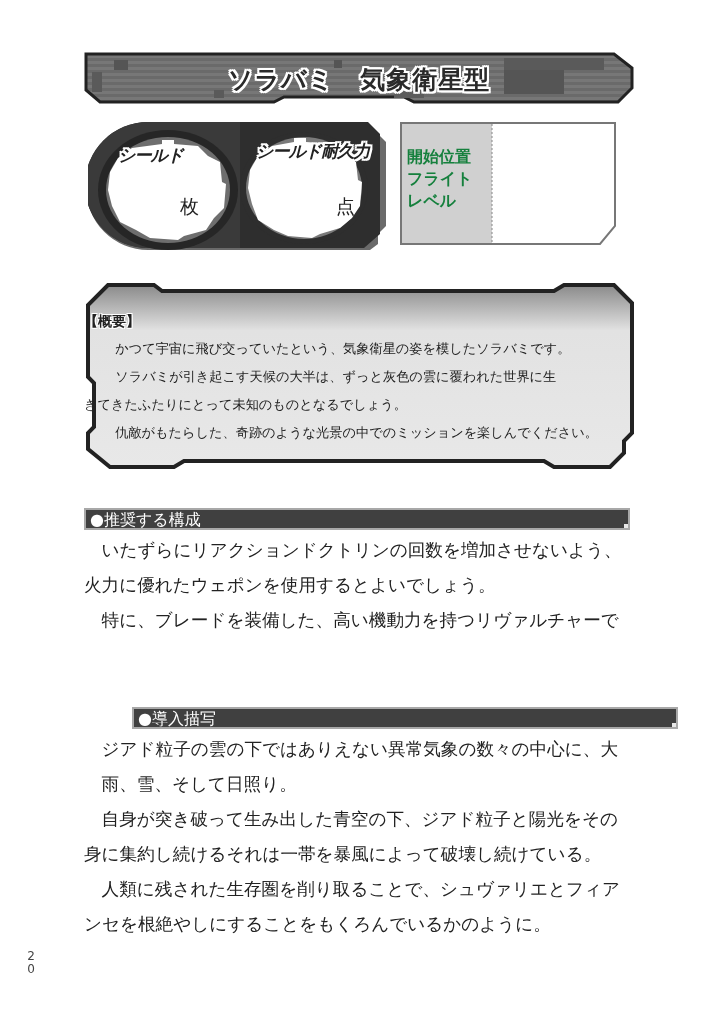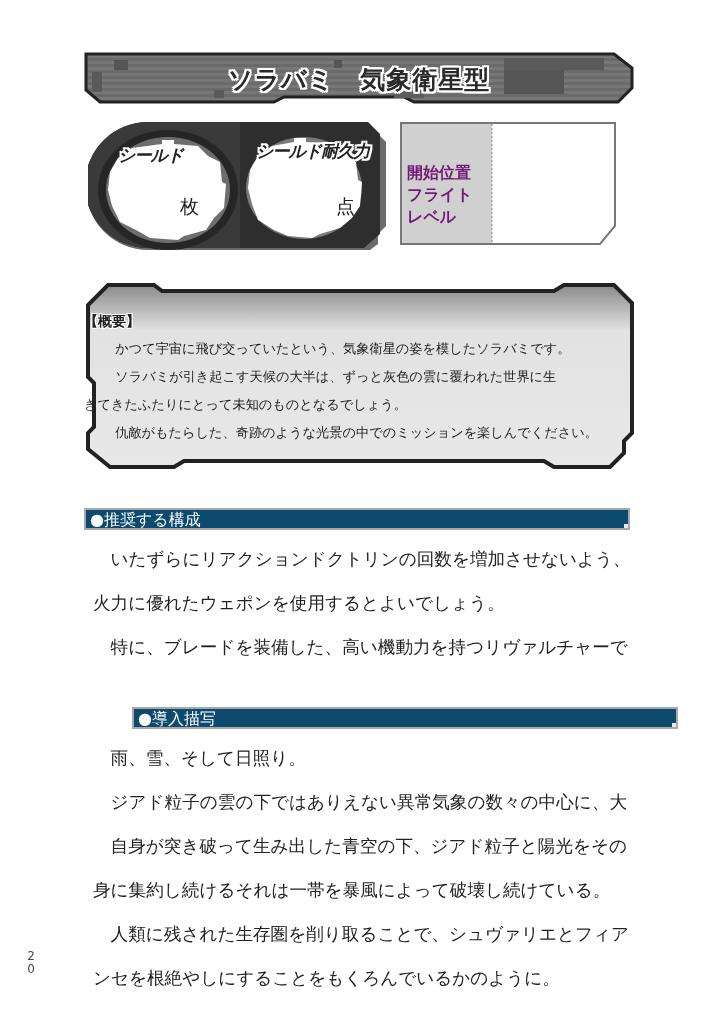--- a/index.html
+++ b/index.html
@@ -23,46 +23,46 @@
     position: absolute; font-size: 17px; font-weight: bold; font-style: italic; color: #222;
     text-shadow: -2px -2px 0 #fff, 2px -2px 0 #fff, -2px 2px 0 #fff, 2px 2px 0 #fff,
                  0 -2px 0 #fff, 0 2px 0 #fff, -2px 0 0 #fff, 2px 0 0 #fff;
     letter-spacing: -1px;
   }
   .gauge-unit { position: absolute; font-size: 19px; color: #222; }
   
   .start-box { position: absolute; left: 400px; top: 122px; width: 220px; height: 123px; }
   .start-box svg { position: absolute; left: 0; top: 0; }
   .start-label {
-    position: absolute; left: 7px; top: 40px; width: 86px; font-size: 16px; font-weight: bold;
-    line-height: 22px; color: #701a75;
+    position: absolute; left: 7px; top: 24px; width: 86px; font-size: 16px; font-weight: bold;
+    line-height: 22px; color: #15803d;
   }
   .start-label div { white-space: nowrap; }
   
   .summary-box { position: absolute; left: 84px; top: 283px; width: 552px; height: 186px; }
   .summary-box svg { position: absolute; left: 0; top: 0; }
   .summary-heading {
     position: absolute; left: 0; right: 0; top: 30px; text-align: left; font-size: 14px;
     font-weight: bold; color: #222;
     text-shadow: -1px -1px 0 #fff, 1px -1px 0 #fff, -1px 1px 0 #fff, 1px 1px 0 #fff;
   }
   .summary-body {
     position: absolute; left: 0px; top: 52px; width: 552px; font-size: 13.2px; line-height: 28px; color: #222;
   }
   .summary-body p { margin: 0; text-indent: 1em; white-space: nowrap; }
   .summary-body p.cont { text-indent: 0; }
   
   .section-header {
-    position: absolute; left: 84px; width: 546px; height: 22px; background: #0c4a6e;
+    position: absolute; left: 84px; width: 546px; height: 22px; background: #404040;
     border: 2px solid #a8a8a8; box-sizing: border-box; color: #ffffff; font-size: 16px;
     line-height: 19px; padding-left: 4px;
   }
   .section-header .corner { position: absolute; right: 0; bottom: 0; width: 4px; height: 4px; background: #e8e8e8; }
   .section-body { position: absolute; left: 84px; width: 560px; font-size: 17.6px; line-height: 35px; color: #222; }
-  .section-body p { margin: 9px; text-indent: 1em; white-space: nowrap; }
+  .section-body p { margin: 0; text-indent: 1em; white-space: nowrap; }
   .section-body p.cont { text-indent: 0; }
   .page-number {
     position: absolute; left: 26px; top: 950px; font-size: 12px; line-height: 13px; color: #444;
     width: 10px; text-align: center;
   }
   .page-number span { display: block; }
 </style>
 </head>
 <body>
 
@@ -145,22 +145,22 @@
   <p>いたずらにリアクションドクトリンの回数を増加させないよう、</p>
   <p class="cont">火力に優れたウェポンを使用するとよいでしょう。</p>
   <p>特に、ブレードを装備した、高い機動力を持つリヴァルチャーで</p>
 </div>
 
 <div class="section-header" style="top:707px;margin-left:48px;">
   <span>●導入描写</span>
   <span class="corner"></span>
 </div>
 <div class="section-body" style="top:732px;">
+  <p>ジアド粒子の雲の下ではありえない異常気象の数々の中心に、大</p>
   <p>雨、雪、そして日照り。</p>
-  <p>ジアド粒子の雲の下ではありえない異常気象の数々の中心に、大</p>
   <p>自身が突き破って生み出した青空の下、ジアド粒子と陽光をその</p>
   <p class="cont">身に集約し続けるそれは一帯を暴風によって破壊し続けている。</p>
   <p>人類に残された生存圏を削り取ることで、シュヴァリエとフィア</p>
   <p class="cont">ンセを根絶やしにすることをもくろんでいるかのように。</p>
 </div>
 
 <div class="page-number">
   <span>2</span>
   <span>0</span>
 </div>

